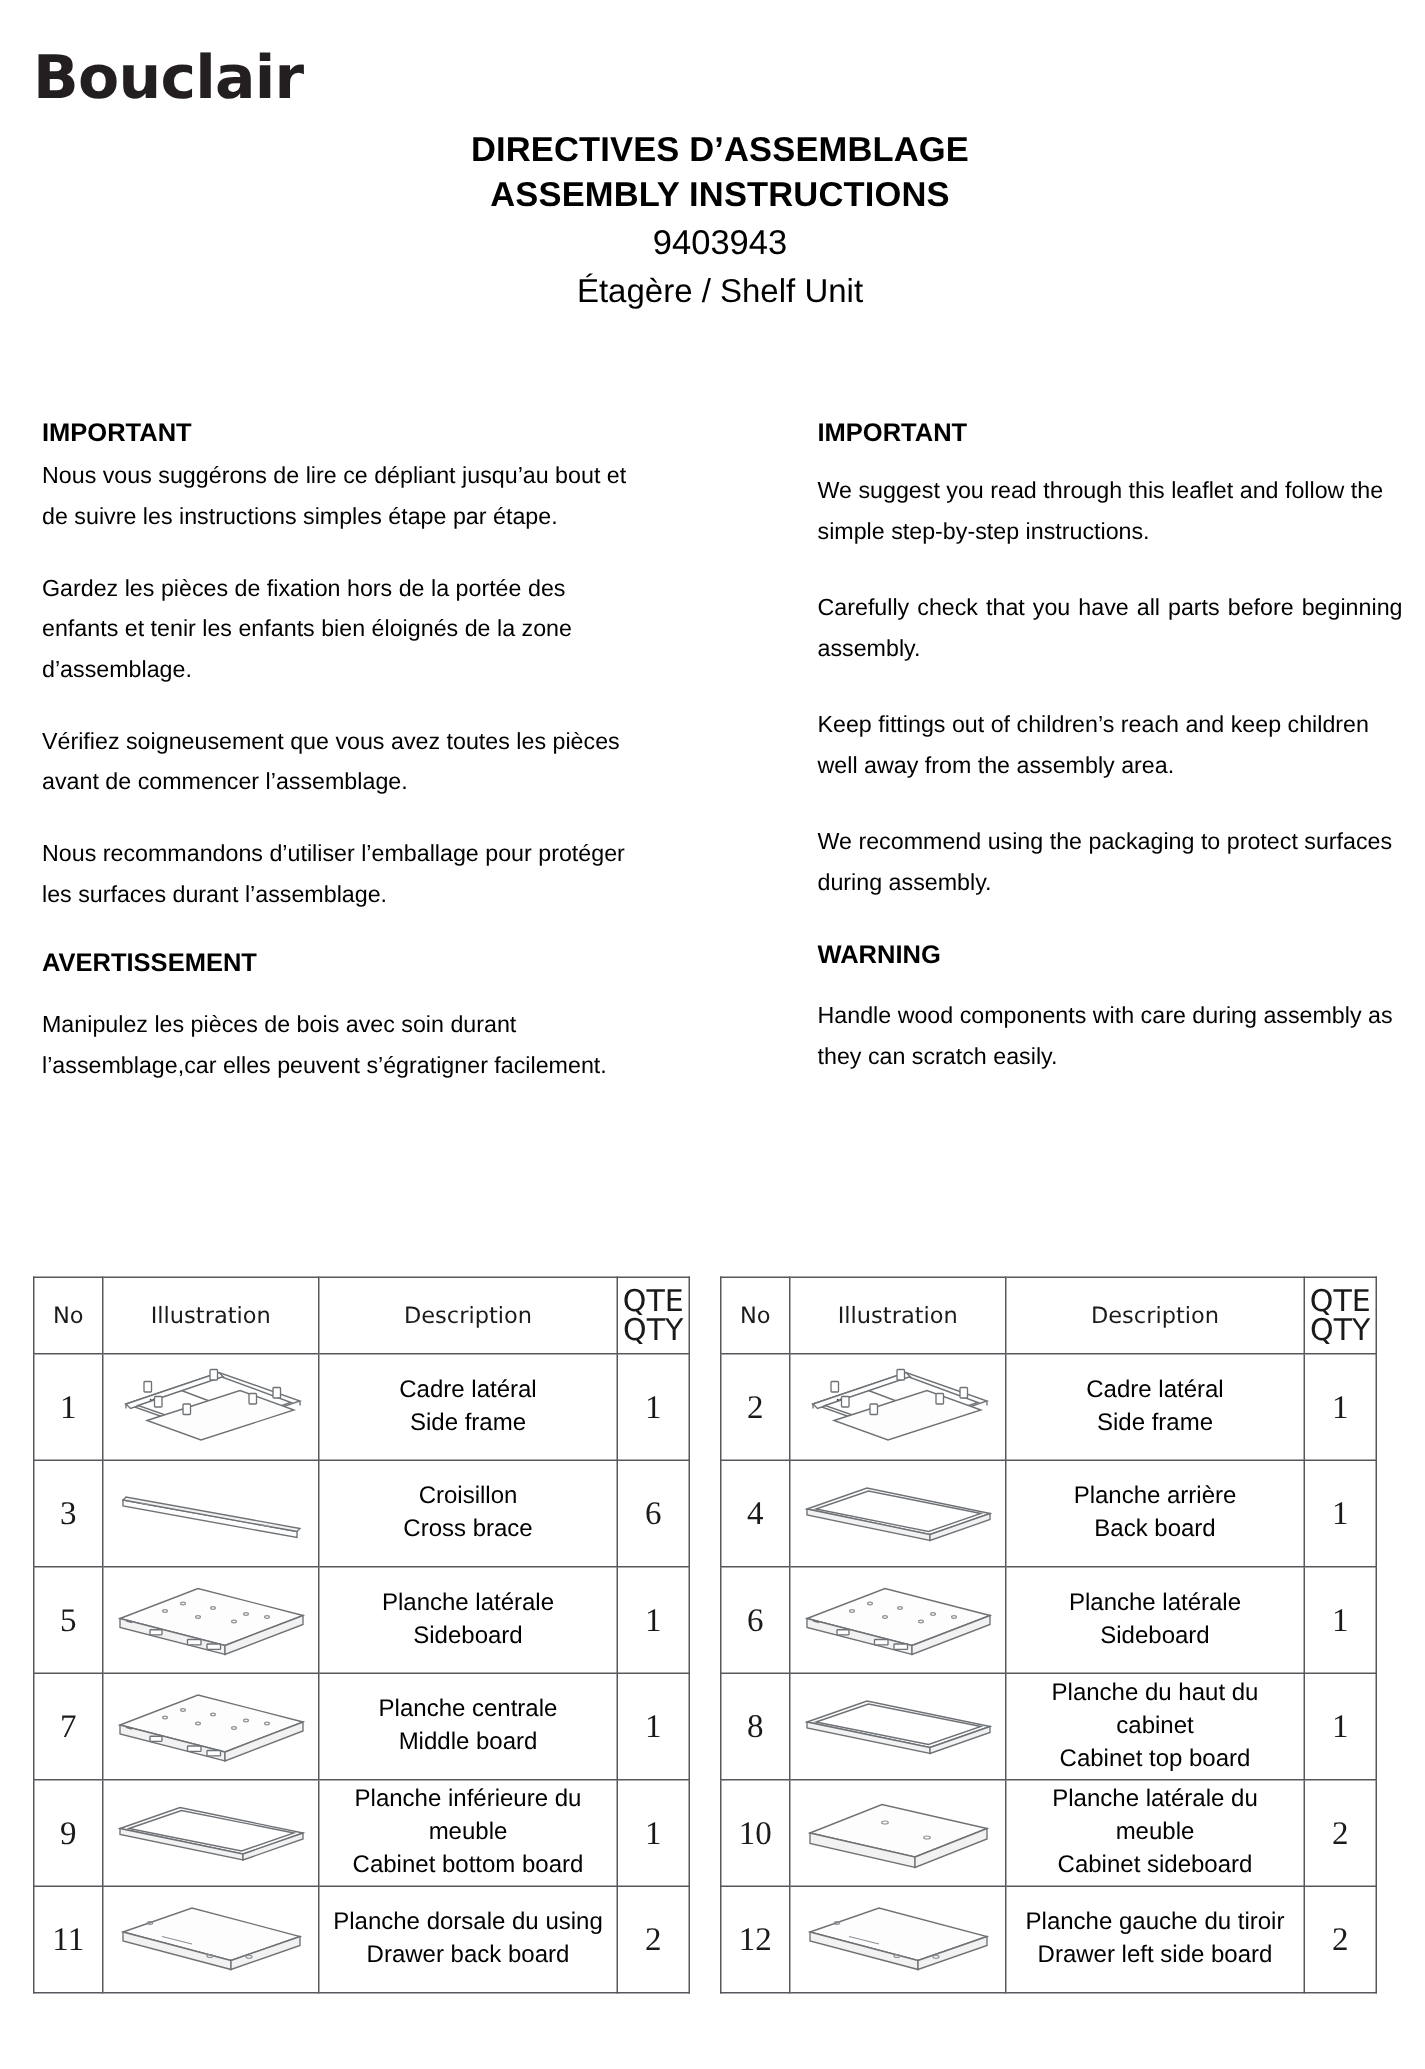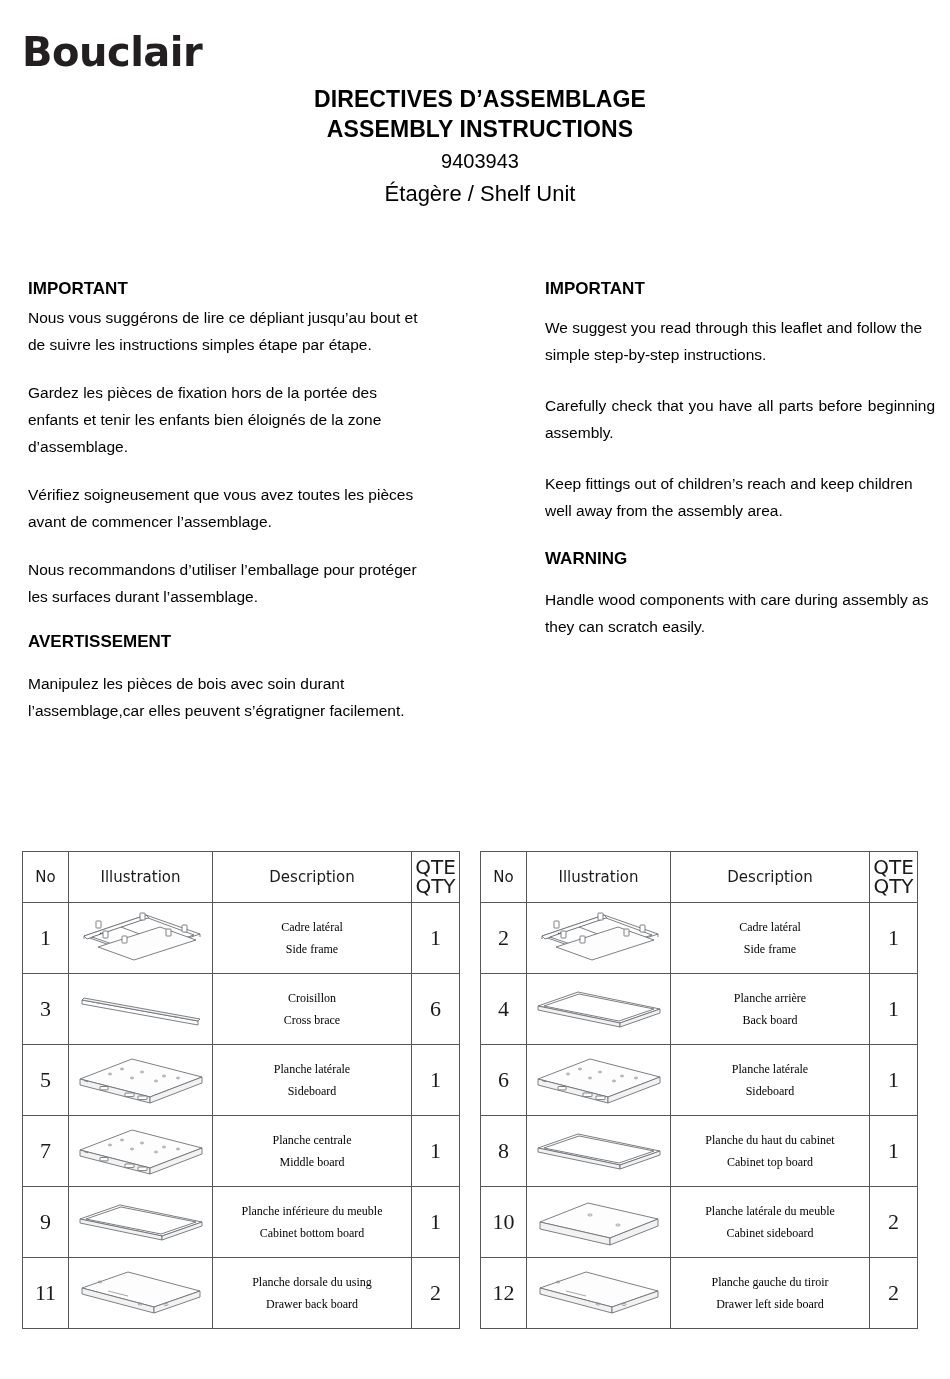--- a/index.html
+++ b/index.html
@@ -38,21 +38,21 @@
   }
   .title-line1,
   .title-line2 {
     font-family: "Liberation Sans", sans-serif;
     font-weight: bold;
     font-size: 23px;
     line-height: 30px;
     letter-spacing: 0.1px;
   }
   .title-code {
-    font-size: 20px;
+    font-size: 23px;
     line-height: 30px;
     margin-top: 2px;
   }
   .title-product {
     font-size: 22px;
     line-height: 30px;
     margin-top: 3px;
   }
 
   
@@ -114,22 +114,22 @@
   }
   thead th .qhead { display: block; font-size: 20px; line-height: 19px; }
 
   tbody tr { height: 71px; }
   tbody td.num, tbody td.qty {
     font-family: "Liberation Serif", serif;
     font-size: 22px;
     color: #1a1a1a;
   }
   tbody td.desc {
-    font-family: Liberation Serif, serif;
-    font-size: 12px;
+    font-family: Liberation Sans, sans-serif;
+    font-size: 16px;
     line-height: 22px;
     color: #000;
     padding: 2px 4px;
   }
   tbody td.desc .d-fr, tbody td.desc .d-en { display: block; }
   tbody td.illus { padding: 2px 0; }
   tbody td.illus svg { display: block; margin: 0 auto; }
 
   .iso { stroke: #6e7276; stroke-width: 0.9; fill: #ffffff; }
   .iso-face { fill: #fdfdfd; }
@@ -157,20 +157,21 @@
   <p class="para">Nous recommandons d’utiliser l’emballage pour protéger les surfaces durant l’assemblage.</p>
   <div class="sec-head warn">AVERTISSEMENT</div>
   <p class="para tight">Manipulez les pièces de bois avec soin durant l’assemblage,car elles peuvent s’égratigner facilement.</p>
 </div>
 
 <div class="col col-en">
   <div class="sec-head">IMPORTANT</div>
   <p class="para">We suggest you read through this leaflet and follow the simple step-by-step instructions.</p>
   <p class="para justify">Carefully check that you have all parts before beginning assembly.</p>
   <p class="para">Keep fittings out of children’s reach and keep children well away from the assembly area.</p>
+  <p class="para">We recommend using the packaging to protect surfaces during assembly.</p>
   <div class="sec-head warn">WARNING</div>
   <p class="para tight">Handle wood components with care during assembly as they can scratch easily.</p>
 </div>
 
 <table class="parts-table left">
   <colgroup>
     <col class="c-no">
       <col class="c-illus">
       <col class="c-desc">
       <col class="c-qty">

